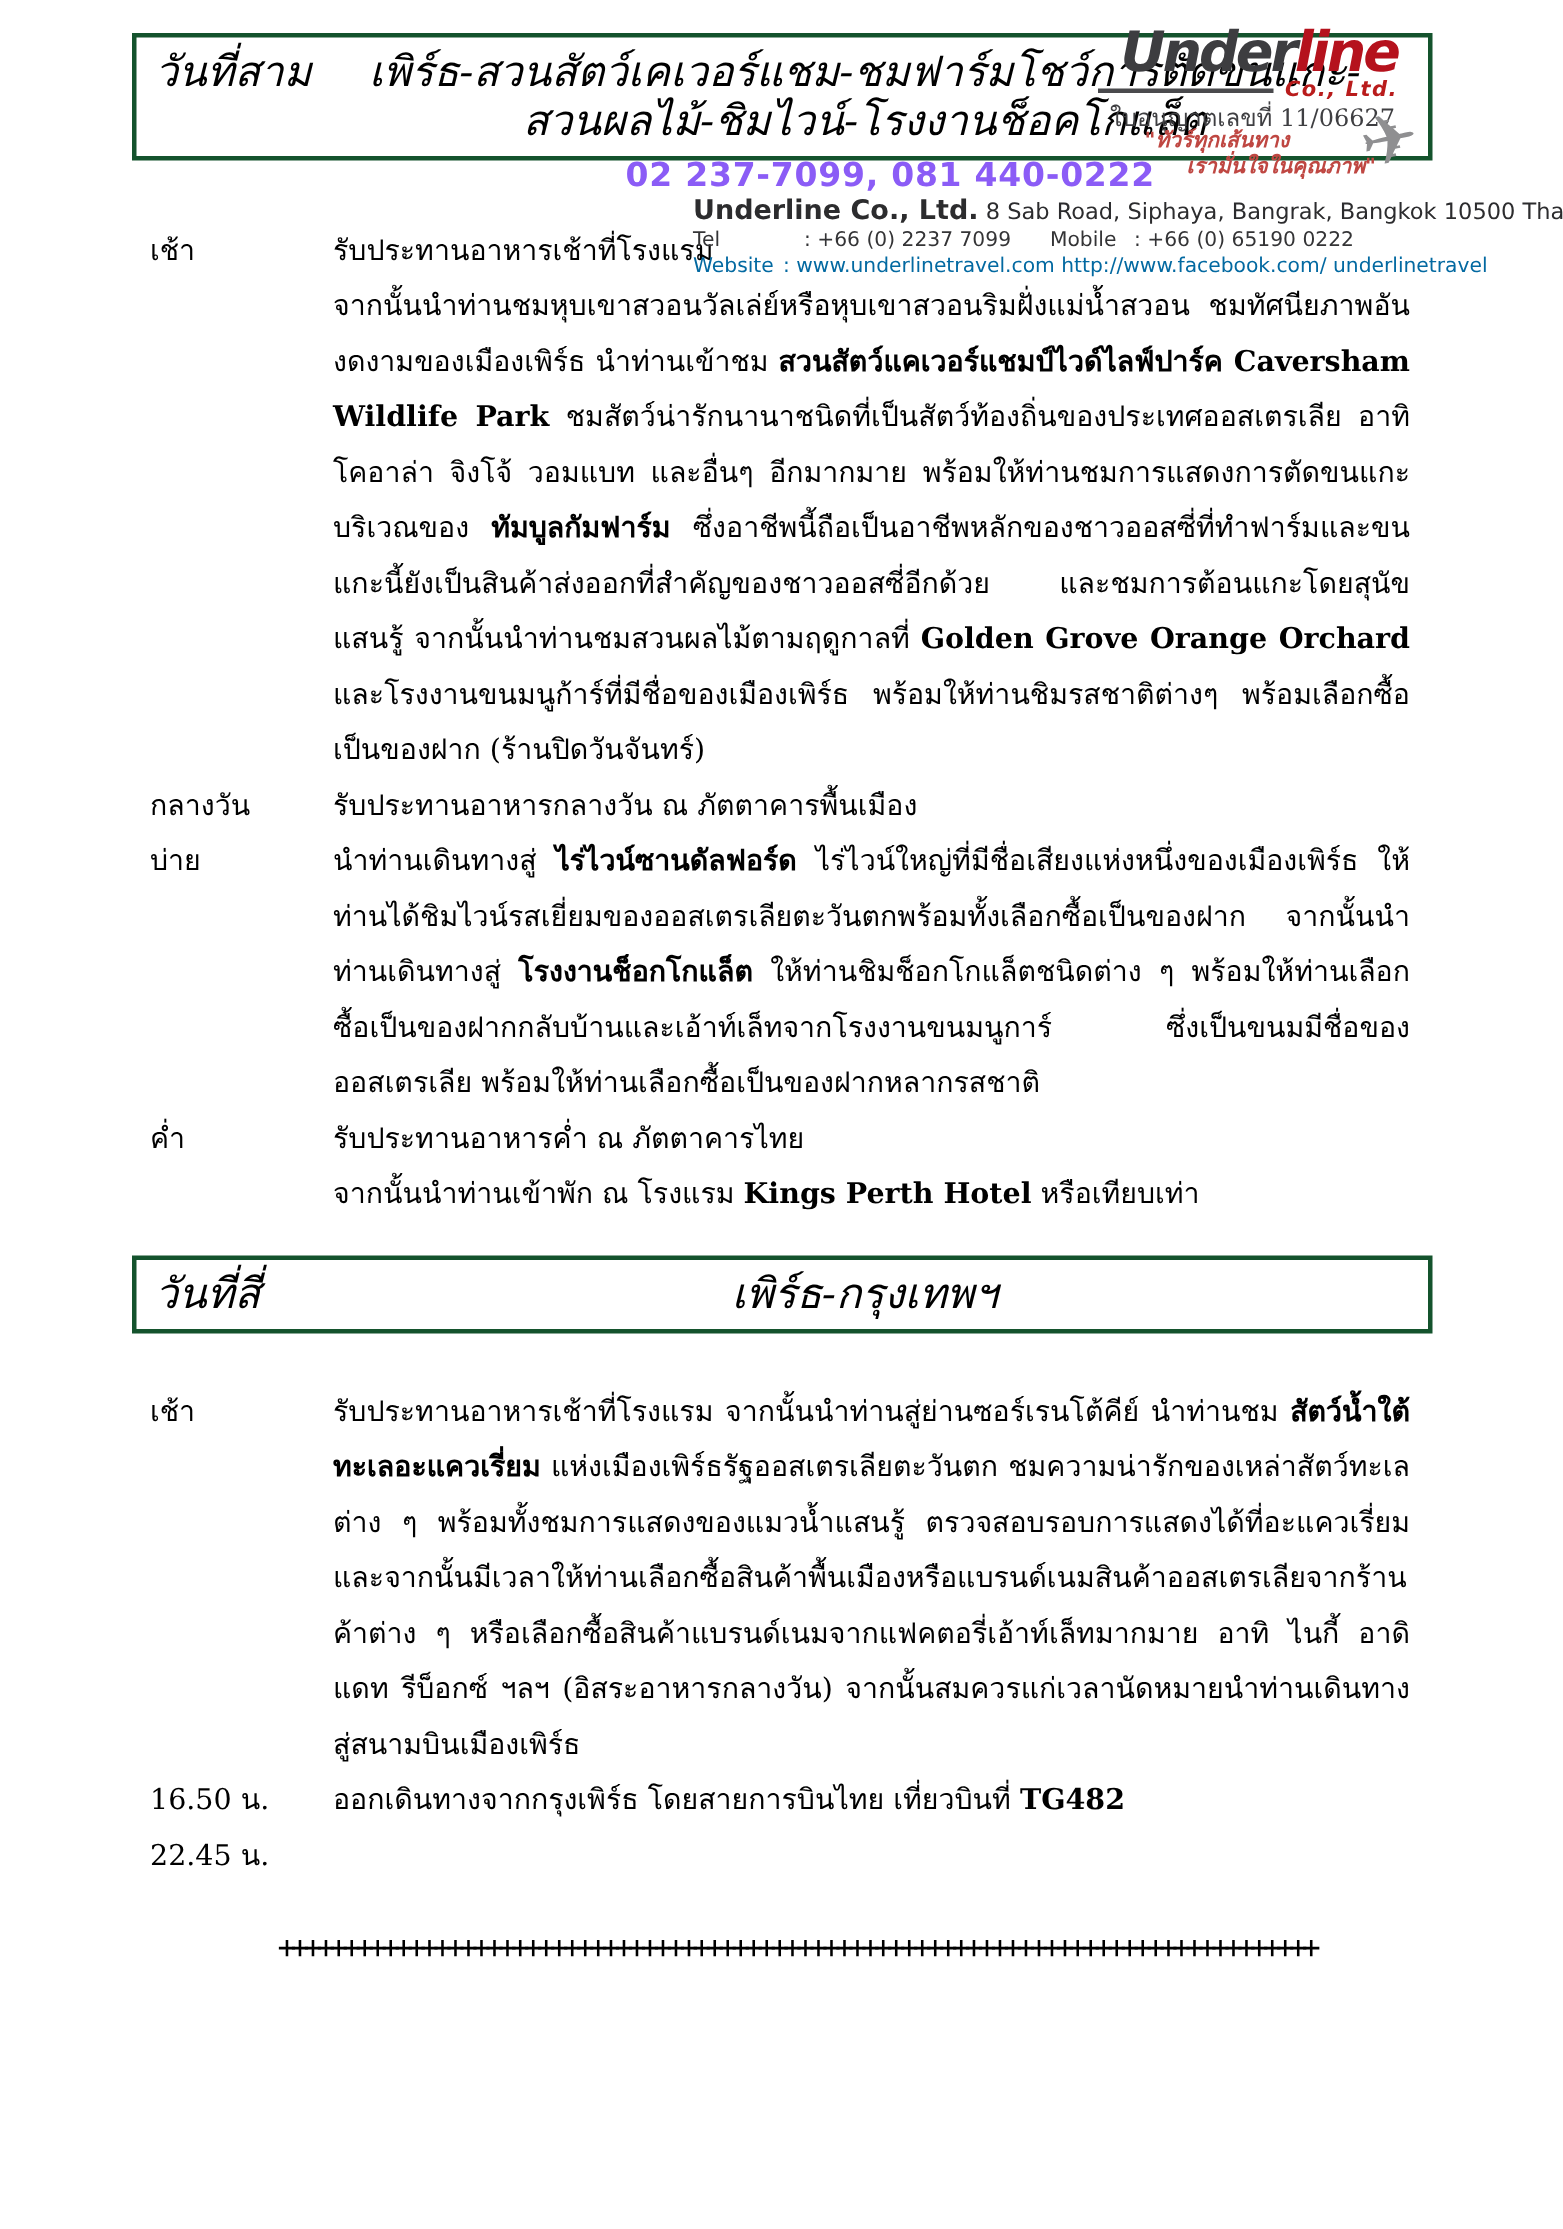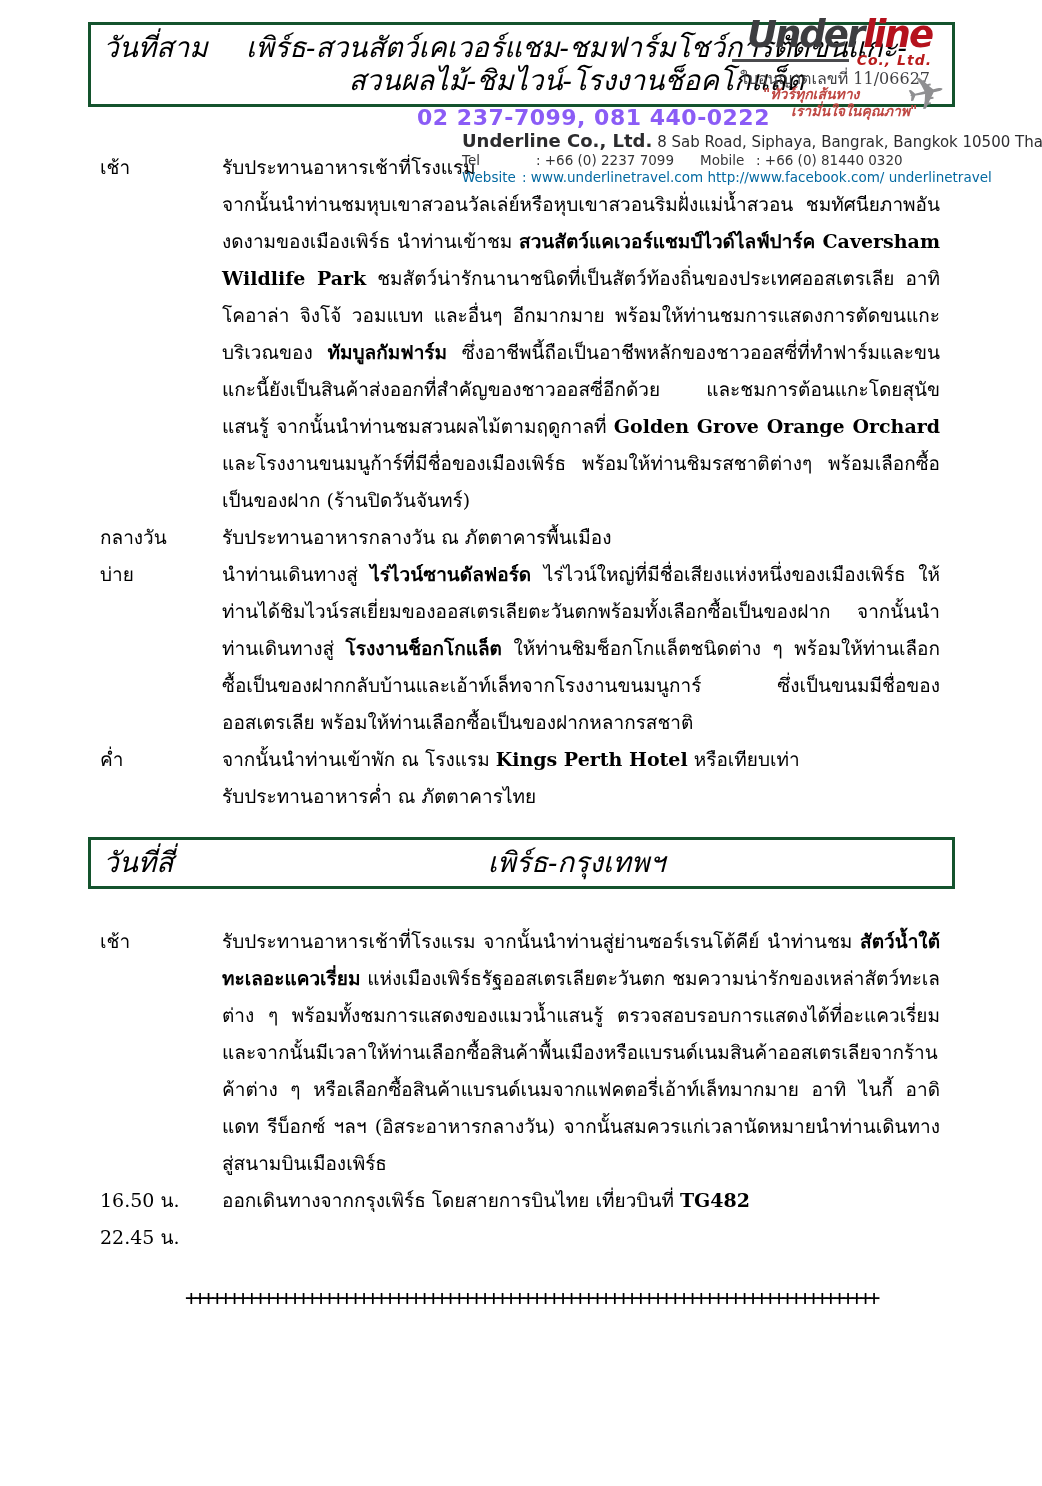--- a/index.html
+++ b/index.html
@@ -114,21 +114,21 @@
     <div class="slogan">
       <div>"ทัวร์ทุกเส้นทาง</div>
       <div class="slogan-l2">เรามั่นใจในคุณภาพ"</div>
     </div>
 
     <div class="company-line">
       <span class="company-name">Underline Co., Ltd.</span><span class="company-address"> 8  Sab Road, Siphaya, Bangrak,  Bangkok 10500 Thailand</span>
     </div>
 
     <div class="contact-line">
-      <span class="lbl tel-lbl">Tel</span><span class="tel-val">: +66 (0) 2237 7099</span><span class="lbl mob-lbl">Mobile</span><span>: +66 (0) 81440 0320</span>
+      <span class="lbl tel-lbl">Tel</span><span class="tel-val">: +66 (0) 2237 7099</span><span class="lbl mob-lbl">Mobile</span><span>: +66 (0) 65190 0222</span>
     </div>
 
     <div class="website-line">
       <span class="lbl">Website</span><span>: www.underlinetravel.com   http://www.facebook.com/ underlinetravel</span>
     </div>
   </header>
 
   <div class="day-table">
     <div class="day-label">วันที่สาม</div>
     <div class="day-title">เพิร์ธ-สวนสัตว์เคเวอร์แชม-ชมฟาร์มโชว์การตัดขนแกะ-สวนผลไม้-ชิมไวน์-โรงงานช็อคโกแล็ต</div>
@@ -150,22 +150,22 @@
     </div>
     <div class="row">
       <div class="time">บ่าย</div>
       <div class="content">
         <div class="para"><span>นำท่านเดินทางสู่ </span><span class="b">ไร่ไวน์ซานดัลฟอร์ด</span><span> ไร่ไวน์ใหญ่ที่มีชื่อเสียงแห่งหนึ่งของเมืองเพิร์ธ ให้ท่านได้ชิมไวน์รสเยี่ยมของออสเตรเลียตะวันตกพร้อมทั้งเลือกซื้อเป็นของฝาก           จากนั้นนำท่านเดินทางสู่ </span><span class="b">โรงงานช็อกโกแล็ต</span><span> ให้ท่านชิมช็อกโกแล็ตชนิดต่าง ๆ พร้อมให้ท่านเลือกซื้อเป็นของฝากกลับบ้านและเอ้าท์เล็ทจากโรงงานขนมนูการ์  ซึ่งเป็นขนมมีชื่อของออสเตรเลีย  พร้อมให้ท่านเลือกซื้อเป็นของฝากหลากรสชาติ</span></div>
       </div>
     </div>
     <div class="row">
       <div class="time">ค่ำ</div>
       <div class="content">
+        <div class="para"><span>รับประทานอาหารค่ำ ณ ภัตตาคารไทย</span></div>
         <div class="para"><span>จากนั้นนำท่านเข้าพัก ณ โรงแรม </span><span class="b">Kings Perth Hotel</span><span> หรือเทียบเท่า</span></div>
-        <div class="para"><span>รับประทานอาหารค่ำ ณ ภัตตาคารไทย</span></div>
       </div>
     </div>
   </div>
 
   <div class="day-table">
     <div class="day-label">วันที่สี่</div>
     <div class="day-title">เพิร์ธ-กรุงเทพฯ</div>
   </div>
 
   <div class="rows second">

